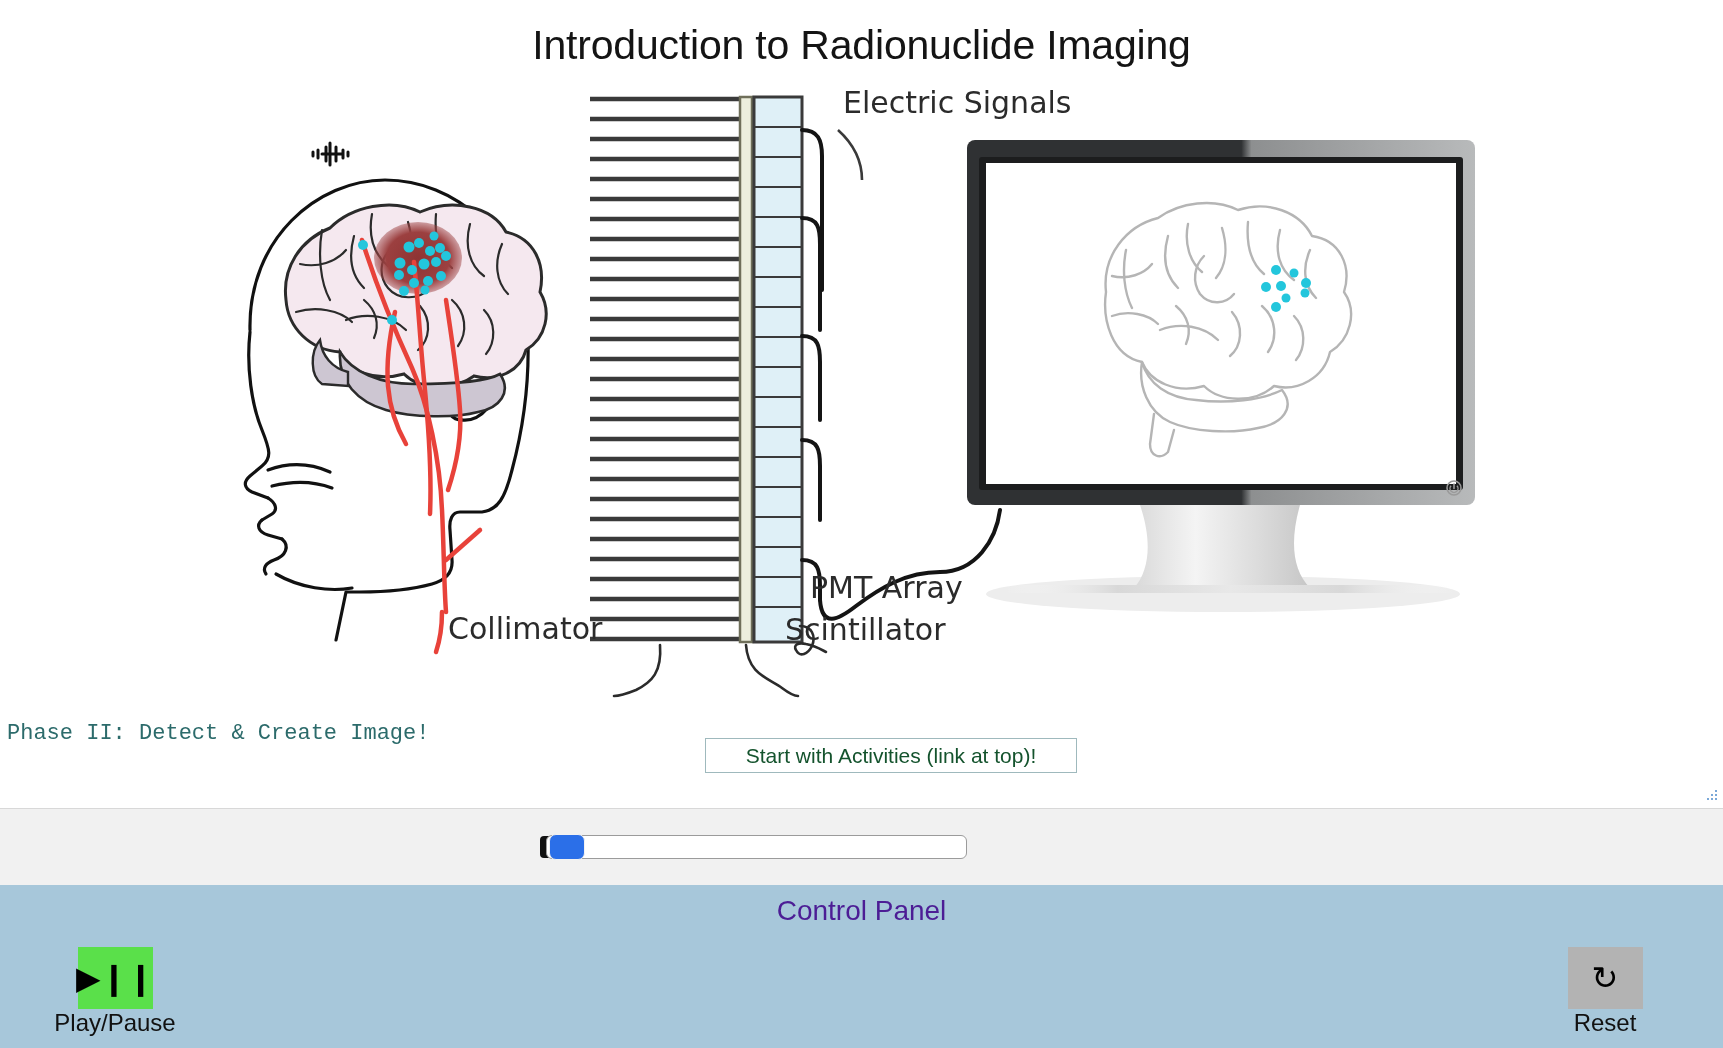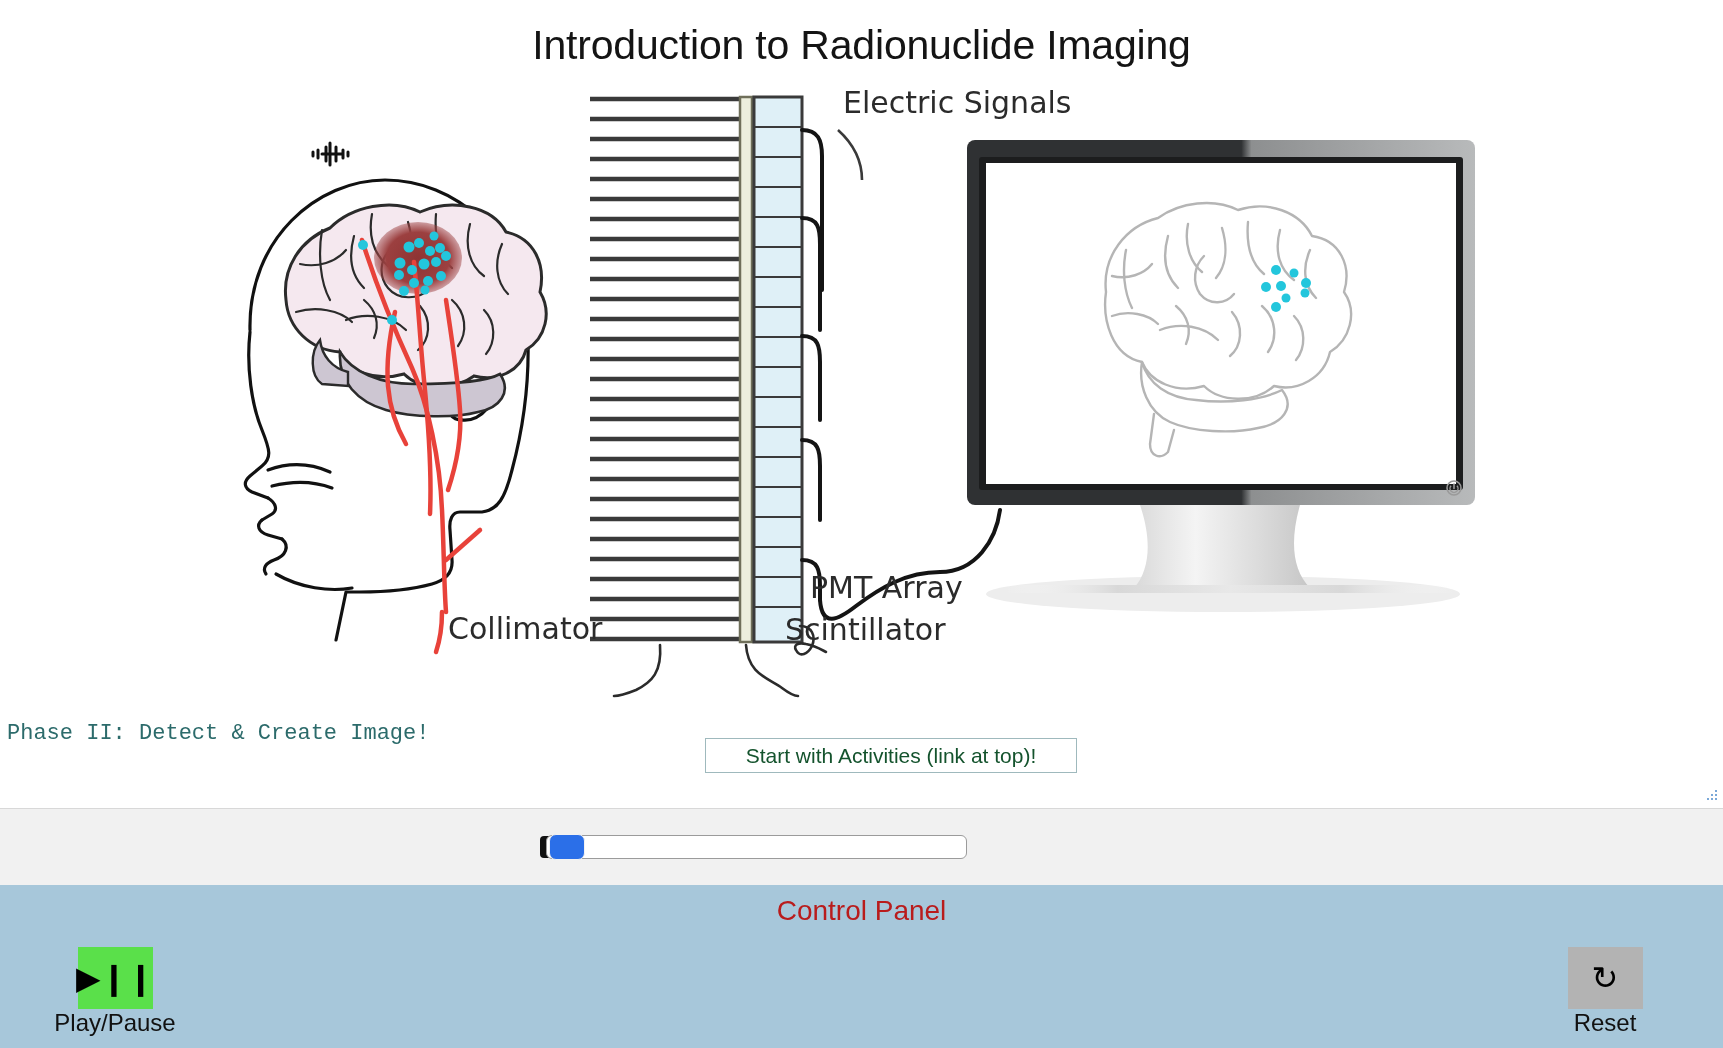--- a/index.html
+++ b/index.html
@@ -120,21 +120,21 @@
   
   #control-panel {
     position: absolute; left: 0; top: 885px;
     width: 1723px; height: 163px;
     background: #a7c7da;
   }
   .cp-title {
     position: absolute; left: 0; top: 10px; width: 1723px;
     text-align: center;
     font-size: 28px;
-    color: #b91c1c;
+    color: #4c1d95;
     font-family: "Liberation Sans", sans-serif;
   }
   .cp-button-group {
     position: absolute;
     width: 140px;
     text-align: center;
   }
   #group-play  { left: 45px; top: 62px; }
   #group-reset { left: 1535px; top: 62px; }
   .cp-btn {

